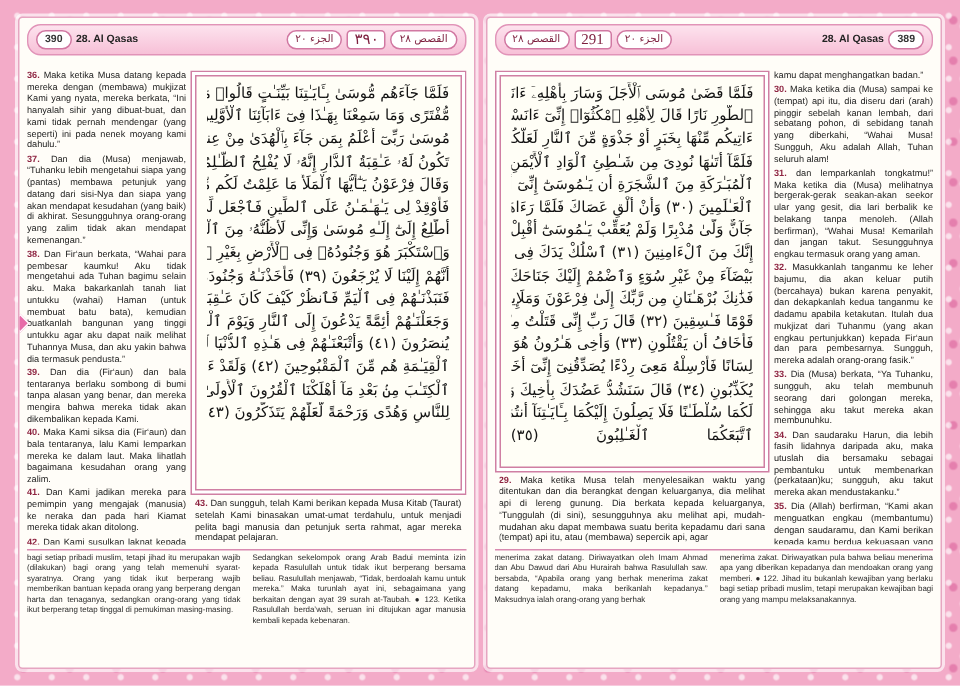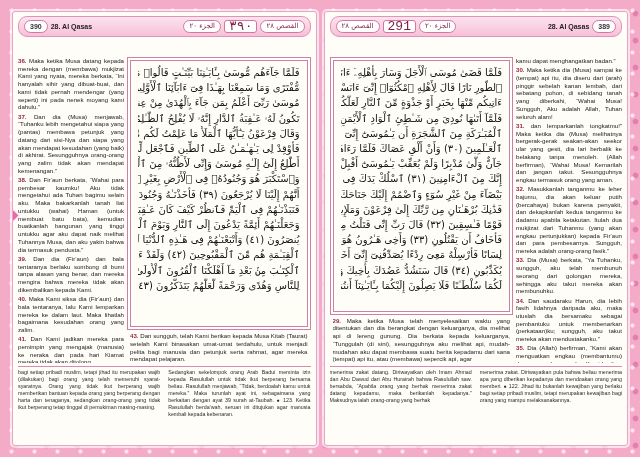--- a/index.html
+++ b/index.html
@@ -10,30 +10,30 @@
       radial-gradient(circle,rgba(255,255,255,.65) 1.5px,transparent 2.6px),
       radial-gradient(circle,rgba(211,74,141,.45) 2.2px,transparent 3.4px),
       radial-gradient(circle,rgba(255,230,240,.85) 3px,transparent 4.2px);
     background-size:23px 21px,31px 27px,39px 35px;}
   .pages{display:flex;gap:7px;height:100%;}
   .page{flex:1;background:#fffdf8;border:1px solid #e6a5c1;border-radius:3px;
     padding:4px 5px;display:flex;flex-direction:column;position:relative;
     box-shadow:0 0 0 2px rgba(255,255,255,.65);box-sizing:border-box;overflow:hidden;}
   .phead{height:19px;flex:0 0 19px;display:flex;align-items:center;gap:3px;
     background:linear-gradient(180deg,#fde3ee,#f7c0d7);border:1px solid #e193b8;
-    border-radius:9px;padding:0 5px;margin-bottom:20px;}
+    border-radius:9px;padding:0 5px;margin-bottom:10px;}
   .badge{background:#fff;border:1px solid #d178a2;border-radius:8px;padding:0 5px;
     font-size:7px;font-weight:700;color:#333;line-height:11px;}
   .slabel{font-size:7px;font-weight:700;color:#222;white-space:nowrap;}
   .hspace{flex:1;}
   .cap{background:#fff;border:1px solid #d178a2;border-radius:8px;padding:0 5px;
     font-size:7px;color:#7d1f3e;line-height:11px;direction:rtl;white-space:nowrap;
     font-family:"DejaVu Sans",sans-serif;}
   .dmd{background:#fff;border:1px solid #d178a2;border-radius:3px;padding:0 4px;
-    font-size:13px;color:#7d1f3e;line-height:11px;font-family:Liberation Mono, monospace;}
+    font-size:10px;color:#7d1f3e;line-height:11px;font-family:Liberation Serif, serif;}
   .content{flex:1;overflow:hidden;display:grid;gap:3px;}
   .left-grid{grid-template-columns:106px 1fr;grid-template-rows:1fr auto;}
   .left-grid .trans{grid-column:1;grid-row:1/3;}
   .left-grid .abox{grid-column:2;grid-row:1;}
   .left-grid .bverse{grid-column:2;grid-row:2;}
   .right-grid{grid-template-columns:1fr 106px;grid-template-rows:1fr auto;}
   .right-grid .abox{grid-column:1;grid-row:1;}
   .right-grid .bverse{grid-column:1;grid-row:2;}
   .right-grid .trans{grid-column:2;grid-row:1/3;}
   .trans{font-size:6.1px;line-height:1.27;text-align:justify;color:#1c1c1c;overflow:hidden;}
@@ -124,20 +124,21 @@
             <div class="ar-line">ٱلْعَـٰلَمِينَ (٣٠) وَأَنْ أَلْقِ عَصَاكَ فَلَمَّا رَءَاهَا تَهْتَزُّ كَأَنَّهَا</div>
             <div class="ar-line">جَآنٌّ وَلَّىٰ مُدْبِرًا وَلَمْ يُعَقِّبْ يَـٰمُوسَىٰٓ أَقْبِلْ وَلَا تَخَفْ</div>
             <div class="ar-line">إِنَّكَ مِنَ ٱلْءَامِنِينَ (٣١) ٱسْلُكْ يَدَكَ فِى جَيْبِكَ تَخْرُجْ</div>
             <div class="ar-line">بَيْضَآءَ مِنْ غَيْرِ سُوٓءٍ وَٱضْمُمْ إِلَيْكَ جَنَاحَكَ مِنَ ٱلرَّهْبِ</div>
             <div class="ar-line">فَذَٰنِكَ بُرْهَـٰنَانِ مِن رَّبِّكَ إِلَىٰ فِرْعَوْنَ وَمَلَإِي۟هِۦٓ إِنَّهُمْ كَانُوا۟</div>
             <div class="ar-line">قَوْمًا فَـٰسِقِينَ (٣٢) قَالَ رَبِّ إِنِّى قَتَلْتُ مِنْهُمْ نَفْسًا</div>
             <div class="ar-line">فَأَخَافُ أَن يَقْتُلُونِ (٣٣) وَأَخِى هَـٰرُونُ هُوَ أَفْصَحُ مِنِّى</div>
             <div class="ar-line">لِسَانًا فَأَرْسِلْهُ مَعِىَ رِدْءًا يُصَدِّقُنِىٓ إِنِّىٓ أَخَافُ أَن</div>
             <div class="ar-line">يُكَذِّبُونِ (٣٤) قَالَ سَنَشُدُّ عَضُدَكَ بِأَخِيكَ وَنَجْعَلُ</div>
             <div class="ar-line">لَكُمَا سُلْطَـٰنًا فَلَا يَصِلُونَ إِلَيْكُمَا بِـَٔايَـٰتِنَآ أَنتُمَا وَمَنِ</div>
+            <div class="ar-line">ٱتَّبَعَكُمَا ٱلْغَـٰلِبُونَ (٣٥)</div>
           </div>
         <p class="bverse"><span class="vn">29.</span> <span>Maka ketika Musa telah menyelesaikan waktu yang ditentukan dan dia berangkat dengan keluarganya, dia melihat api di lereng gunung. Dia berkata kepada keluarganya, “Tunggulah (di sini), sesungguhnya aku melihat api, mudah-mudahan aku dapat membawa suatu berita kepadamu dari sana (tempat) api itu, atau (membawa) sepercik api, agar</span></p>
         <div class="trans">
           <div class="cont">kamu dapat menghangatkan badan.”</div>
           <div>
               <div class="verse"><span class="vn">30. </span>Maka ketika dia (Musa) sampai ke (tempat) api itu, dia diseru dari (arah) pinggir sebelah kanan lembah, dari sebatang pohon, di sebidang tanah yang diberkahi, “Wahai Musa! Sungguh, Aku adalah Allah, Tuhan seluruh alam!</div>
               <div class="verse"><span class="vn">31. </span>dan lemparkanlah tongkatmu!” Maka ketika dia (Musa) melihatnya bergerak-gerak seakan-akan seekor ular yang gesit, dia lari berbalik ke belakang tanpa menoleh. (Allah berfirman), “Wahai Musa! Kemarilah dan jangan takut. Sesungguhnya engkau termasuk orang yang aman.</div>
               <div class="verse"><span class="vn">32. </span>Masukkanlah tanganmu ke leher bajumu, dia akan keluar putih (bercahaya) bukan karena penyakit, dan dekapkanlah kedua tanganmu ke dadamu apabila ketakutan. Itulah dua mukjizat dari Tuhanmu (yang akan engkau pertunjukkan) kepada Fir‘aun dan para pembesarnya. Sungguh, mereka adalah orang-orang fasik.”</div>
               <div class="verse"><span class="vn">33. </span>Dia (Musa) berkata, “Ya Tuhanku, sungguh, aku telah membunuh seorang dari golongan mereka, sehingga aku takut mereka akan membunuhku.</div>
               <div class="verse"><span class="vn">34. </span>Dan saudaraku Harun, dia lebih fasih lidahnya daripada aku, maka utuslah dia bersamaku sebagai pembantuku untuk membenarkan (perkataan)ku; sungguh, aku takut mereka akan mendustakanku.”</div>

